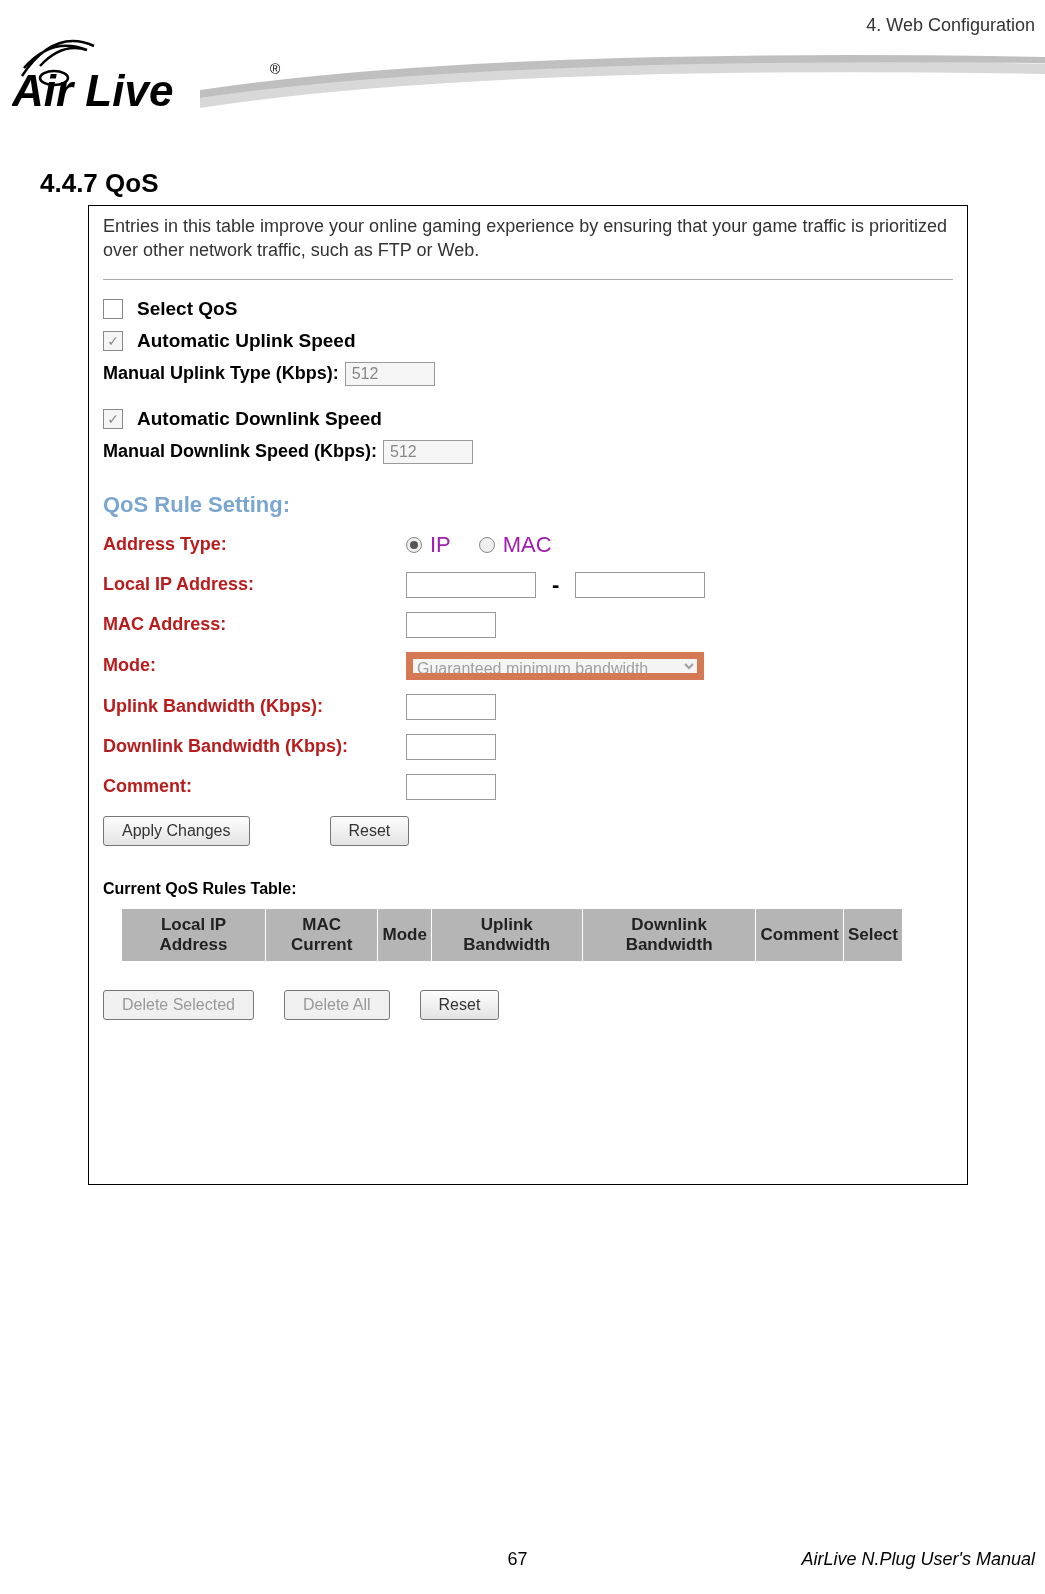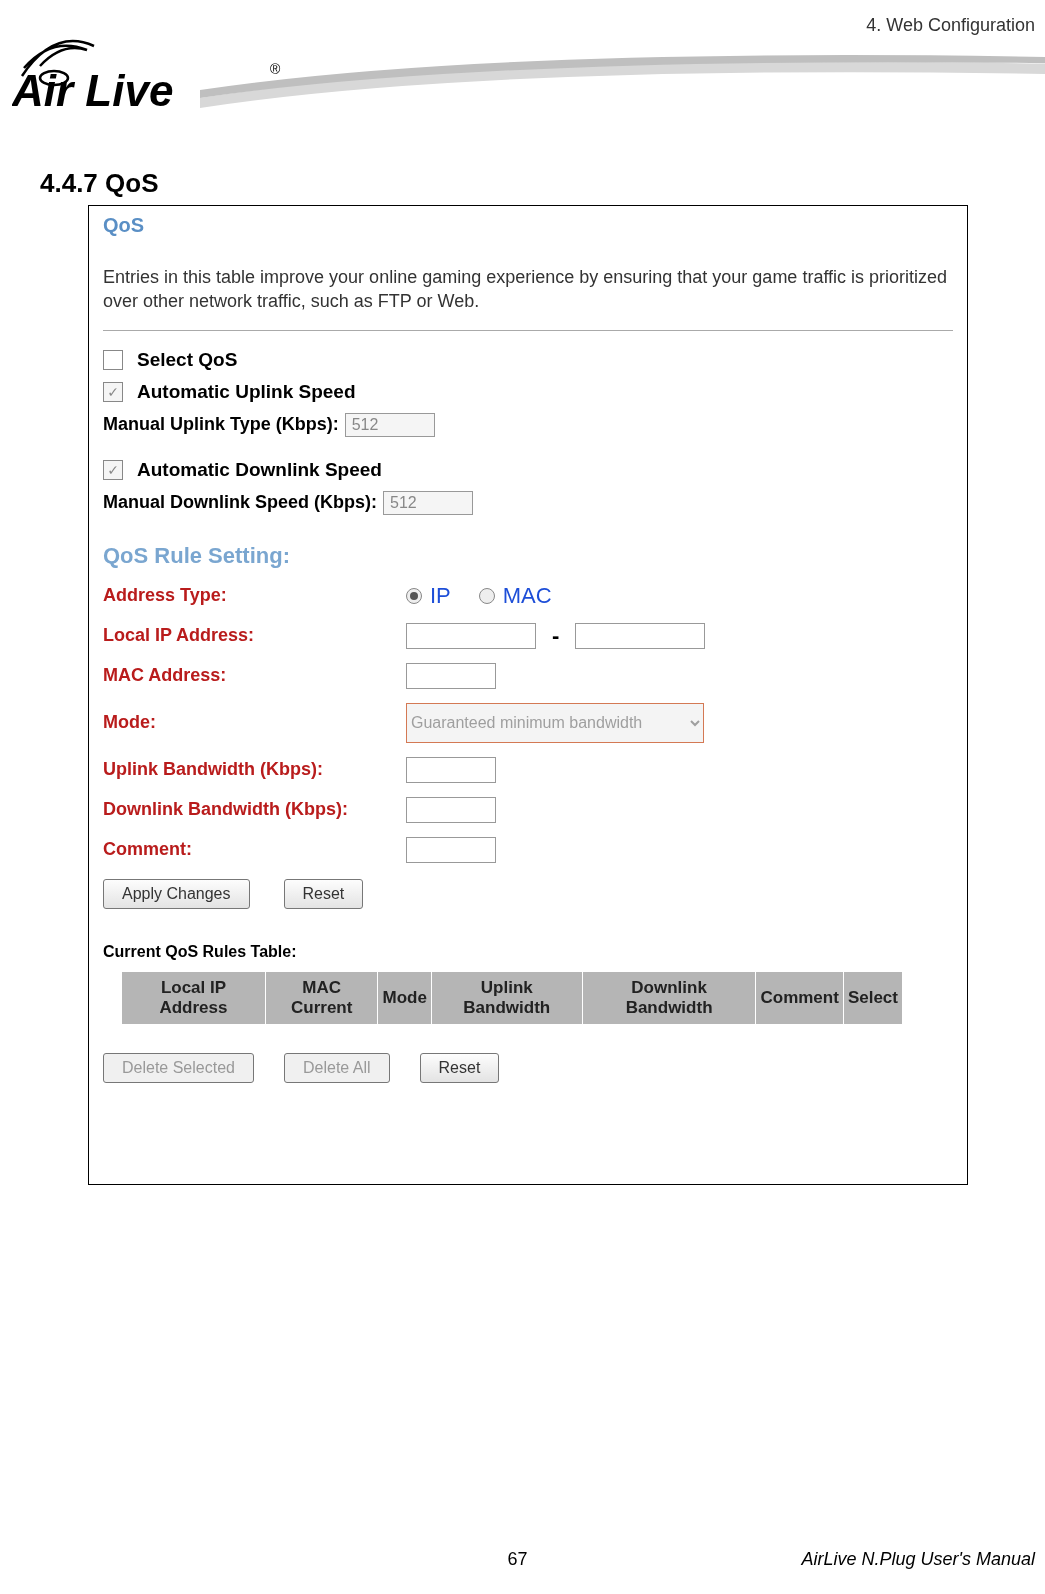--- a/index.html
+++ b/index.html
@@ -143,43 +143,43 @@
     }
     .radio.selected::after {
       content: "";
       width: 8px;
       height: 8px;
       background: #555;
       border-radius: 50%;
     }
     .radio-label {
       font-size: 22px;
-      color: #1d4ed8;
+      color: #a21caf;
       margin-right: 20px;
     }
     input.txt {
       height: 26px;
       border: 1px solid #999;
       padding: 0 4px;
       font-size: 15px;
       background: #fff;
     }
     .txt-sm { width: 90px; }
     .txt-md { width: 130px; }
     select.sel {
-      height: 40px;
-      border: 1px solid #c2410c;
+      height: 28px;
+      border: 7px solid #c2410c;
       font-size: 16px;
       color: #777;
       background: #f0f0f0;
       width: 298px;
     }
     .btn-row {
       display: flex;
-      gap: 34px;
+      gap: 80px;
       margin-top: 16px;
       margin-bottom: 34px;
     }
     button.btn {
       height: 30px;
       padding: 0 18px;
       border: 1px solid #777;
       background: linear-gradient(#fdfdfd, #e3e3e3);
       border-radius: 3px;
       font-size: 16px;
@@ -251,21 +251,20 @@
 <div class="swoosh">
   <svg width="900" height="60" viewBox="0 0 900 60" preserveAspectRatio="none">
     <path d="M 0 48 Q 300 0 900 15 L 900 25 Q 300 12 0 58 Z" fill="#d8d8d8"></path>
     <path d="M 0 40 Q 300 -5 900 8 L 900 14 Q 300 4 0 48 Z" fill="#bfbfbf"></path>
   </svg>
 </div>
 
 <div class="section-heading">4.4.7 QoS</div>
 
 <div class="screenshot-box">
-  <div class="panel-title">QoS</div>
   <div class="intro-text">Entries in this table improve your online gaming experience by ensuring that your game traffic is prioritized over other network traffic, such as FTP or Web.</div>
   <hr>
 
   <div class="cb-row">
     <span class="cb unchecked">✓</span>
     <span class="cb-label">Select QoS</span>
   </div>
   <div class="cb-row">
     <span class="cb">✓</span>
     <span class="cb-label">Automatic Uplink Speed</span>

